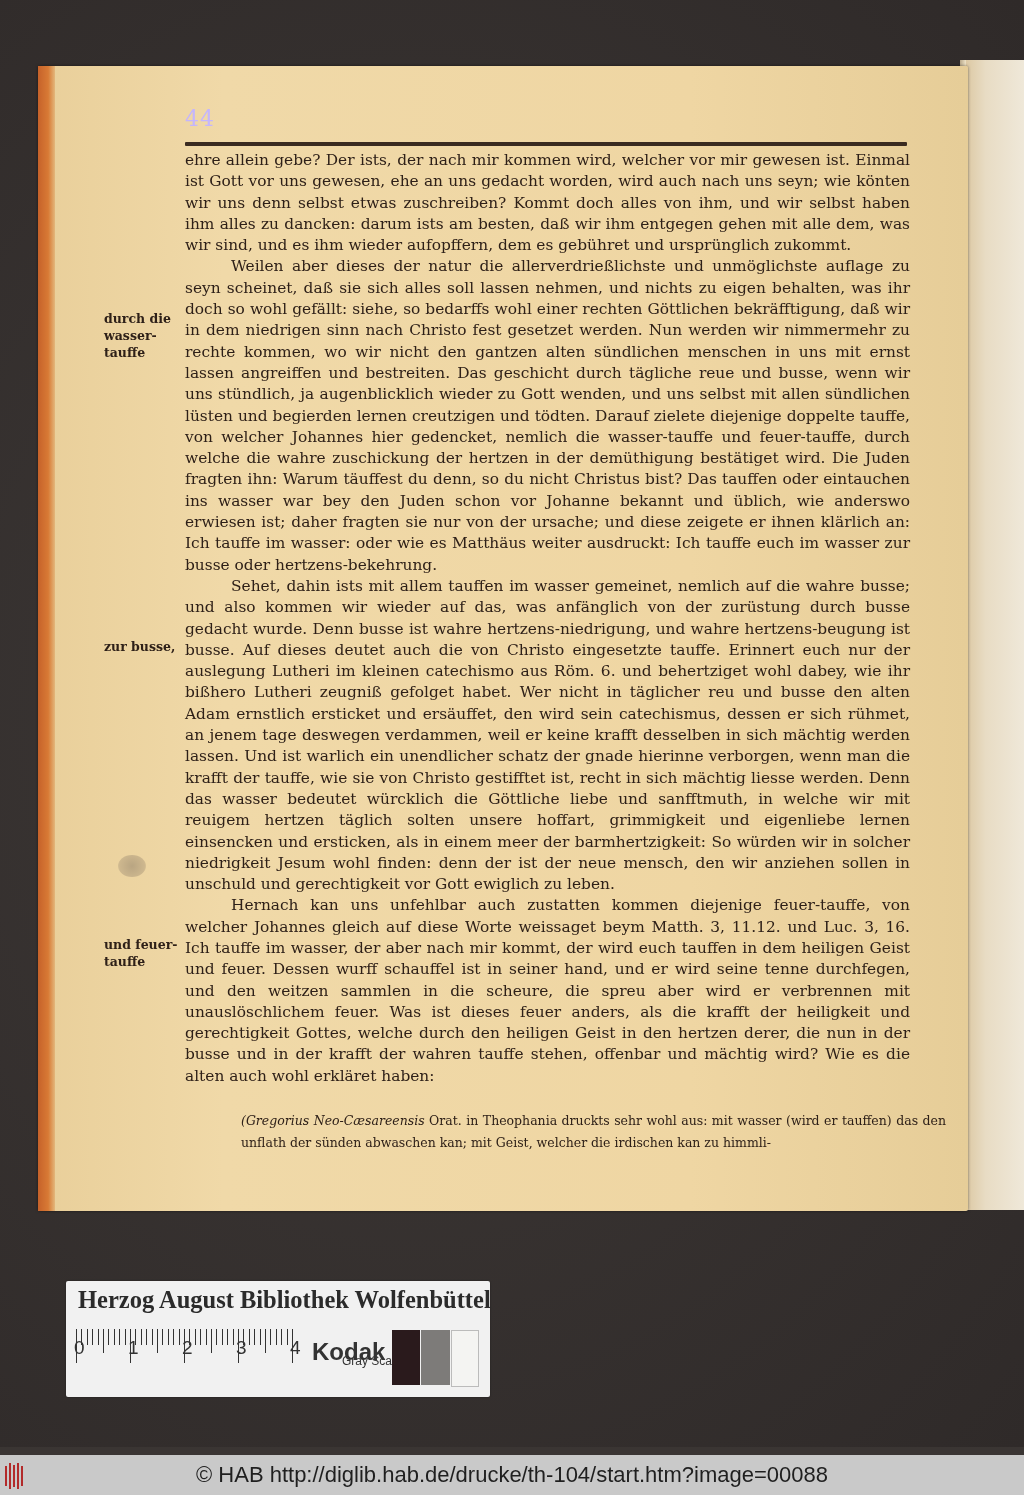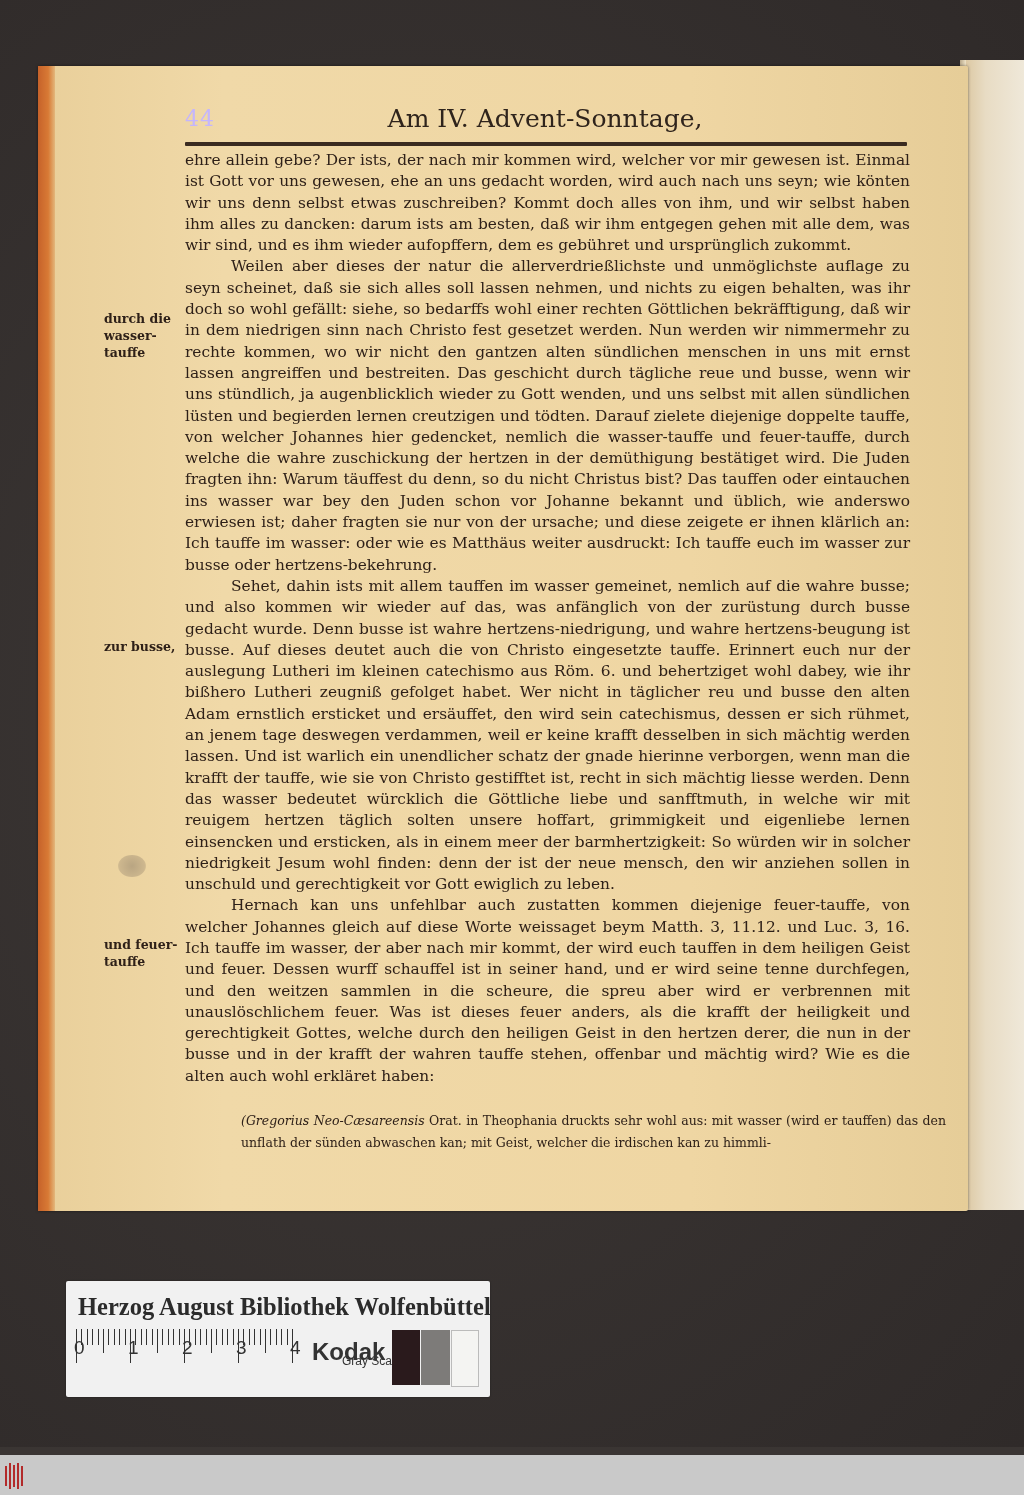--- a/index.html
+++ b/index.html
@@ -66,21 +66,21 @@
   .footnote i { font-style: italic; }
   .stain {
     position: absolute; left: 118px; top: 855px; width: 28px; height: 22px; border-radius: 50%;
     background: radial-gradient(circle, #b9a582 0%, #cdb78e 70%, transparent 100%);
   }
   .hab-card {
     position: absolute; left: 66px; top: 1281px; width: 424px; height: 116px;
     background: #f1f1f1; border-radius: 2px; box-shadow: 0 0 2px rgba(0,0,0,0.4);
   }
   .hab-title {
-    position: absolute; left: 12px; top: 12px; font-family: "Liberation Serif", serif;
+    position: absolute; left: 12px; top: 5px; font-family: "Liberation Serif", serif;
     font-weight: bold; font-size: 24.5px; color: #2b2b2b; white-space: nowrap;
   }
   .ruler { position: absolute; left: 10px; top: 48px; width: 220px; height: 36px; }
   .tick { position: absolute; top: 0; width: 1px; background: #333; }
   .ruler-label {
     position: absolute; top: 56px; font-family: "Liberation Sans", sans-serif; font-size: 19px; color: #333;
   }
   .kodak {
     position: absolute; left: 246px; top: 45px; font-family: "Liberation Sans", sans-serif;
     font-weight: bold; font-size: 24px; color: #333; margin-top: 12px;
@@ -112,21 +112,20 @@
 <div class="facing-page">
   <div class="fold"></div>
 </div>
 
 <div class="page"></div>
 <div class="page-edge"></div>
 <div class="stain"></div>
 
 <div class="running-head">
   <span class="page-number">44</span>
-  <div class="head-title">Am IV. Advent-Sonntage,</div>
 </div>
 <div class="rule"></div>
 
 <div class="margin-note" style="top:286px">durch die wasser-tauffe</div>
 <div class="margin-note" style="top:614px">zur busse,</div>
 <div class="margin-note" style="top:912px">und feuer-tauffe</div>
 
 <div class="body-text">
   <p>ehre allein gebe? Der ists, der nach mir kommen wird, welcher vor mir gewesen ist. Einmal ist Gott vor uns gewesen, ehe an uns gedacht worden, wird auch nach uns seyn; wie könten wir uns denn selbst etwas zuschreiben? Kommt doch alles von ihm, und wir selbst haben ihm alles zu dancken: darum ists am besten, daß wir ihm entgegen gehen mit alle dem, was wir sind, und es ihm wieder aufopffern, dem es gebühret und ursprünglich zukommt.</p>
   <p class="indent">Weilen aber dieses der natur die allerverdrießlichste und unmöglichste auflage zu seyn scheinet, daß sie sich alles soll lassen nehmen, und nichts zu eigen behalten, was ihr doch so wohl gefällt: siehe, so bedarffs wohl einer rechten Göttlichen bekräfftigung, daß wir in dem niedrigen sinn nach Christo fest gesetzet werden. Nun werden wir nimmermehr zu rechte kommen, wo wir nicht den gantzen alten sündlichen menschen in uns mit ernst lassen angreiffen und bestreiten. Das geschicht durch tägliche reue und busse, wenn wir uns stündlich, ja augenblicklich wieder zu Gott wenden, und uns selbst mit allen sündlichen lüsten und begierden lernen creutzigen und tödten. Darauf zielete diejenige doppelte tauffe, von welcher Johannes hier gedencket, nemlich die wasser-tauffe und feuer-tauffe, durch welche die wahre zuschickung der hertzen in der demüthigung bestätiget wird. Die Juden fragten ihn: Warum täuffest du denn, so du nicht Christus bist? Das tauffen oder eintauchen ins wasser war bey den Juden schon vor Johanne bekannt und üblich, wie anderswo erwiesen ist; daher fragten sie nur von der ursache; und diese zeigete er ihnen klärlich an: Ich tauffe im wasser: oder wie es Matthäus weiter ausdruckt: Ich tauffe euch im wasser zur busse oder hertzens-bekehrung.</p>
@@ -197,14 +196,15 @@
 </div>
 
 <div class="footer-bar">
   <div class="hab-logo">
     <span style="left:0;height:20px;top:3px"></span>
     <span style="left:4px;height:26px"></span>
     <span style="left:8px;height:22px;top:2px"></span>
     <span style="left:12px;height:26px"></span>
     <span style="left:16px;height:20px;top:3px"></span>
   </div>
+  <div class="footer-url">© HAB http://diglib.hab.de/drucke/th-104/start.htm?image=00088</div>
   <div class="dfg">DFG</div>
 </div>
 
 </body></html>

